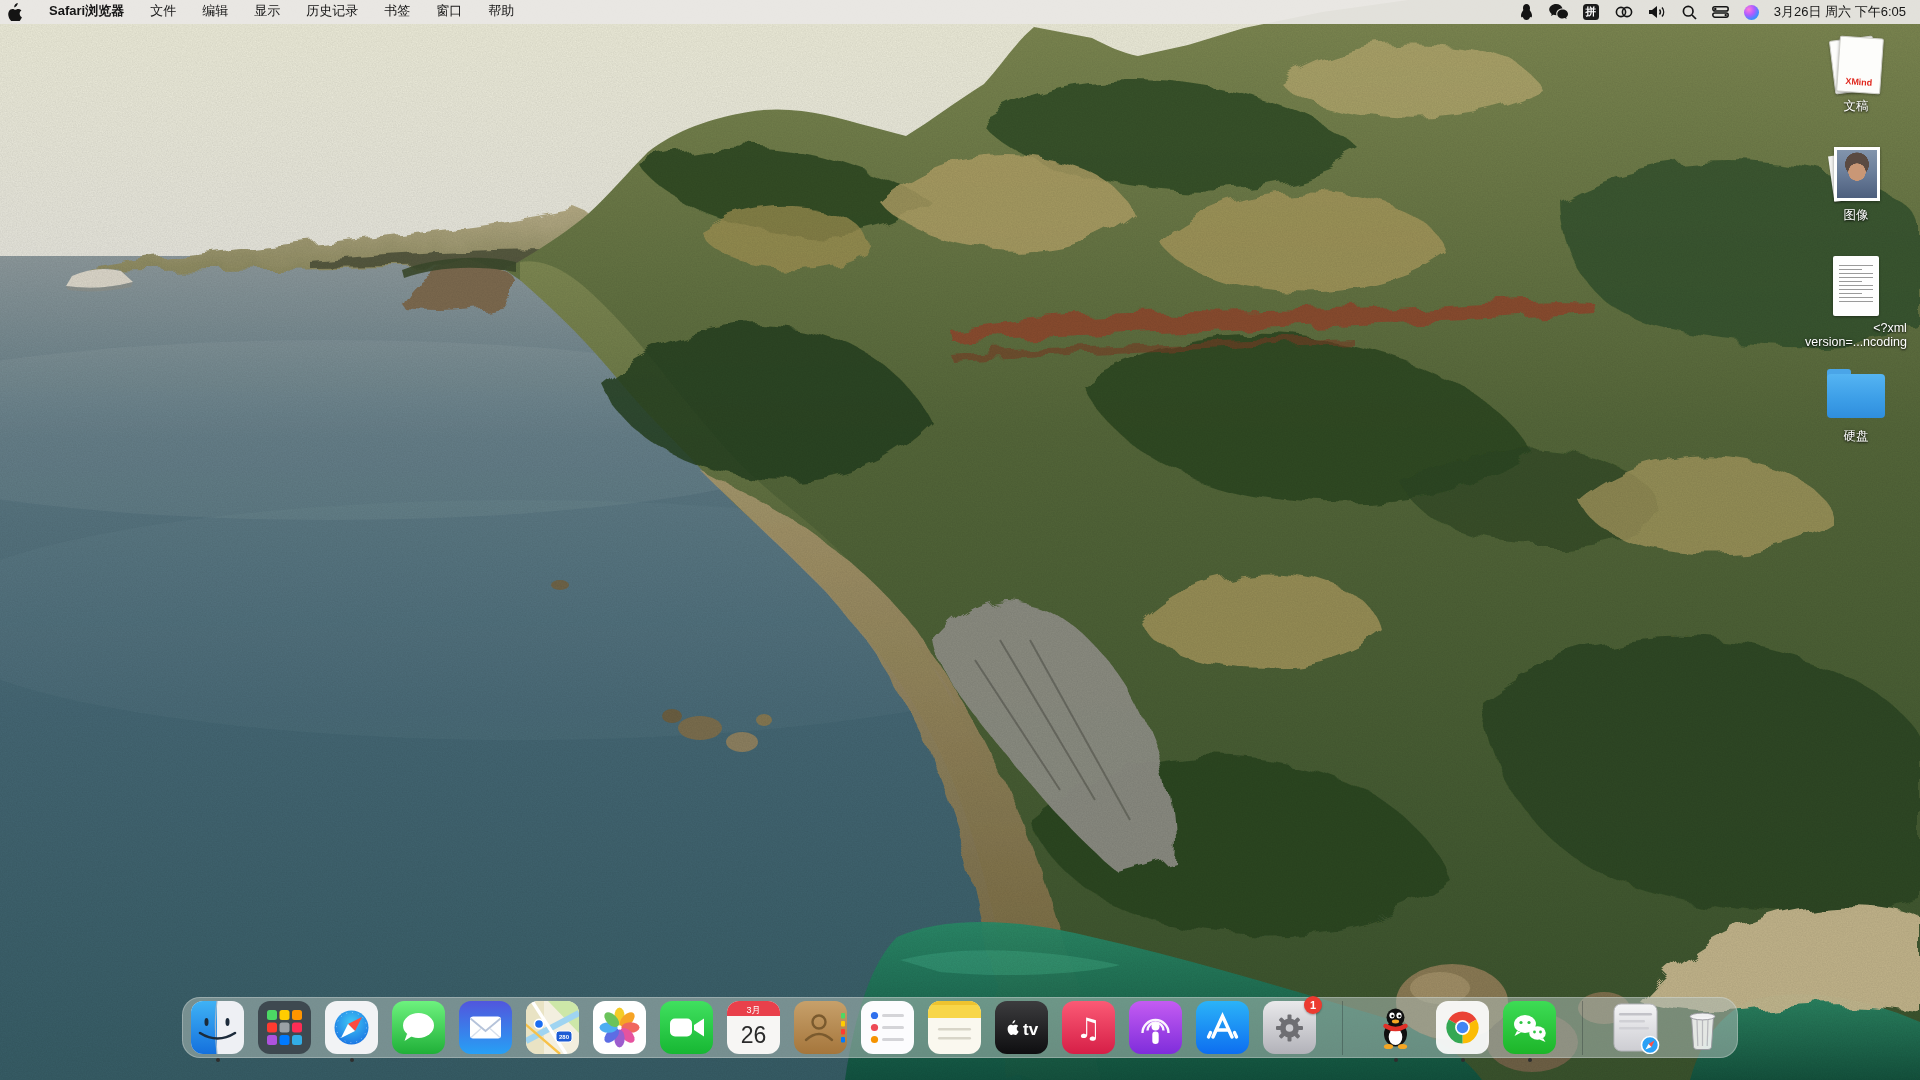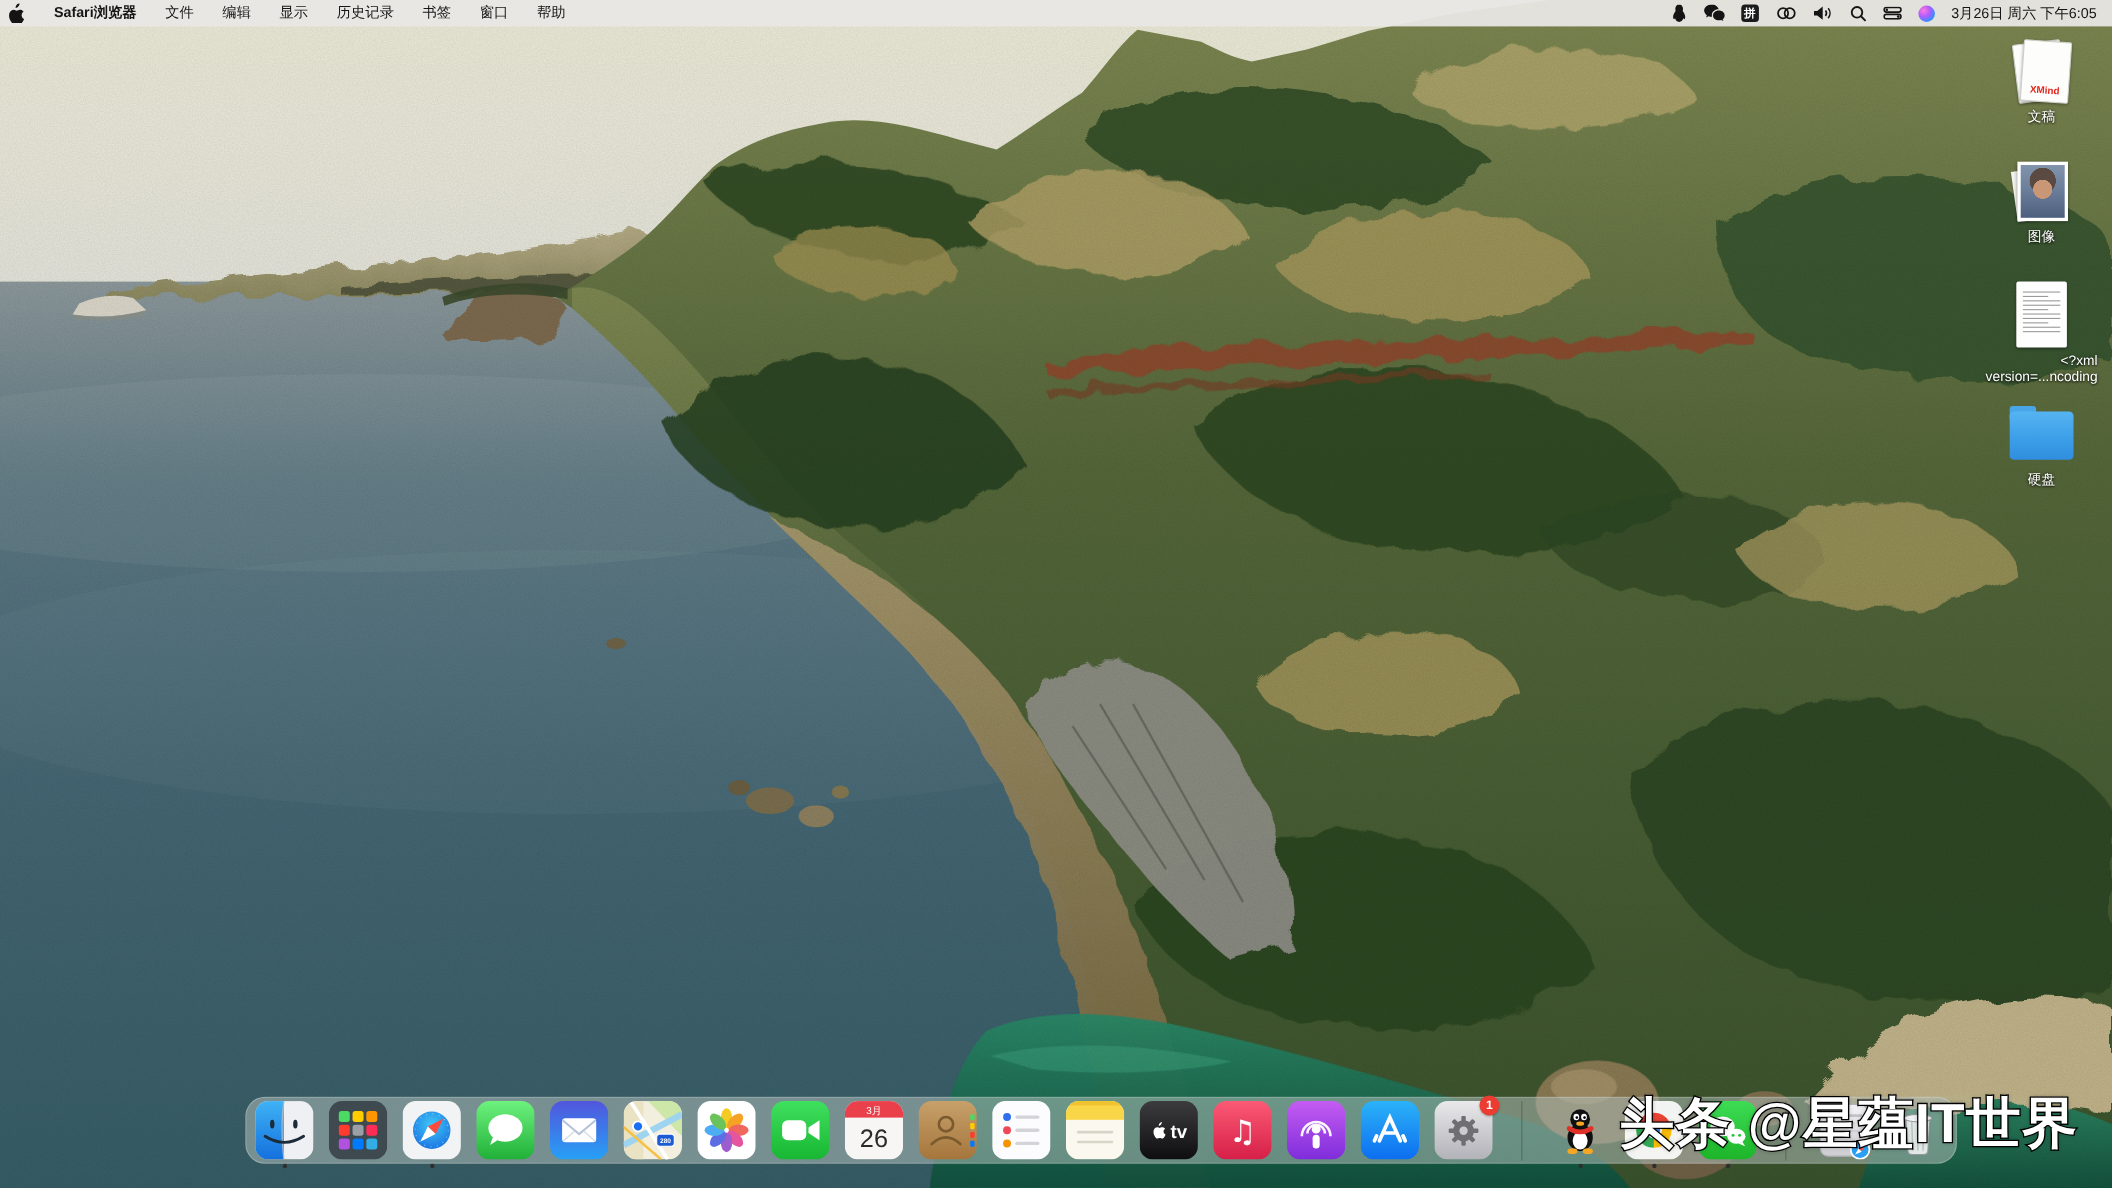--- a/index.html
+++ b/index.html
@@ -51,21 +51,21 @@
   .xml-doc .ln.short{width:60%;}
   .folder-icon{position:relative;width:58px;height:46px;margin-top:6px;}
   .folder-icon .tab{position:absolute;left:0;top:-5px;width:24px;height:12px;background:#4aa5e8;
     border-radius:3px 3px 0 0;}
   .folder-icon .body{position:absolute;left:0;top:0;width:58px;height:44px;
     background:linear-gradient(180deg,#55b4f2 0%,#3d9fe8 55%,#2f8ede 100%);border-radius:4px;}
 
   
   #dock{position:absolute;left:182px;top:997px;height:61px;z-index:20;
     background:rgba(173,188,183,0.55);border:1px solid rgba(255,255,255,0.25);
-    border-radius:18px;display:flex;align-items:center;padding:0 8px;box-sizing:border-box;gap:14px;margin-left:41px;}
+    border-radius:18px;display:flex;align-items:center;padding:0 8px;box-sizing:border-box;gap:14px;}
   .dock-item{position:relative;width:53px;height:53px;flex:0 0 auto;cursor:pointer;}
   .dock-item svg{display:block;}
   .dock-item.running::after{content:'';position:absolute;left:50%;bottom:-8px;transform:translateX(-50%);
     width:4px;height:4px;border-radius:50%;background:#2e2e2e;}
   .dock-divider{width:1px;height:54px;background:rgba(40,50,50,.35);margin:0 12px;flex:0 0 auto;}
   .dock-badge{position:absolute;top:-5px;right:-6px;min-width:18px;height:18px;border-radius:9px;
     background:#ec3b30;color:#fff;font-size:11px;font-weight:bold;display:flex;align-items:center;
     justify-content:center;padding:0 4px;box-sizing:border-box;box-shadow:0 1px 2px rgba(0,0,0,.3);}
 
   
@@ -720,15 +720,14 @@
       <g stroke="rgba(165,165,172,0.7)" stroke-width="1.2">
         <path d="M21 19 L21.8 45"></path>
             <path d="M26.5 19 L26.5 45"></path>
             <path d="M32 19 L31.2 45"></path>
       </g>
     </svg>
   </div>
 
 </div>
 
-<div id="watermark">头条 @星蕴IT世界</div>
 
 </div>
 
 </body></html>

